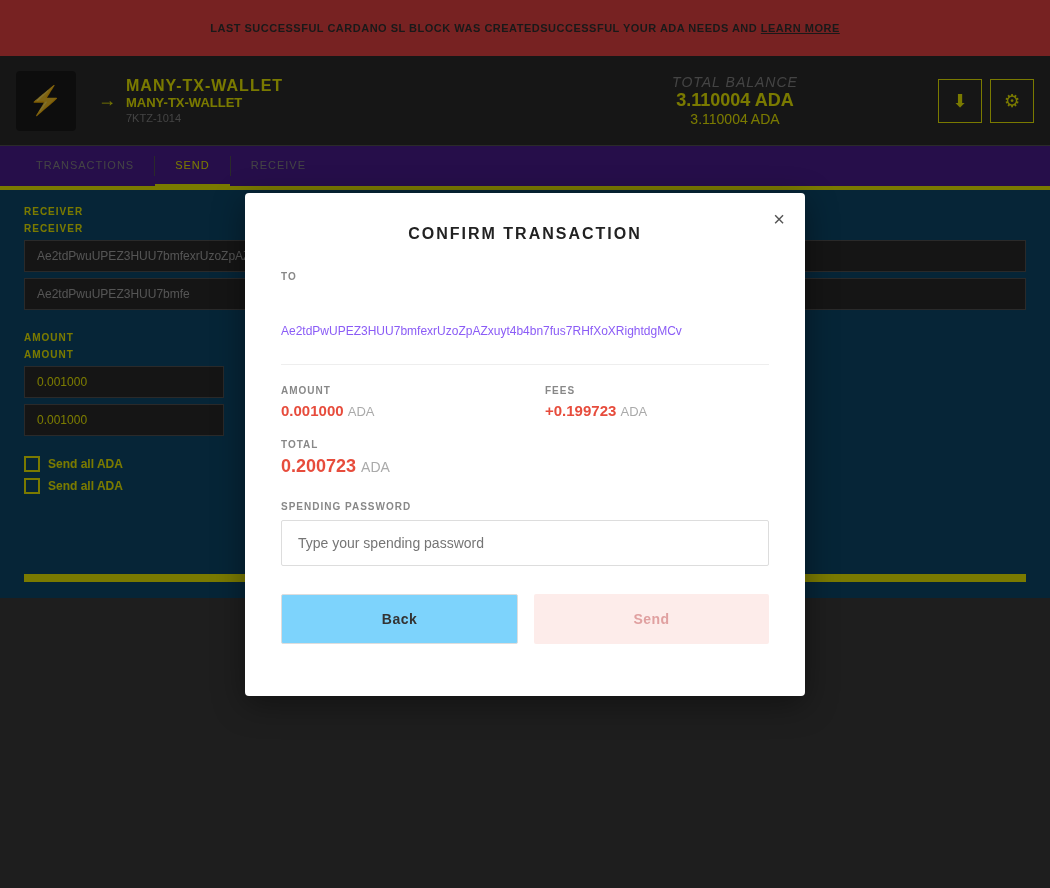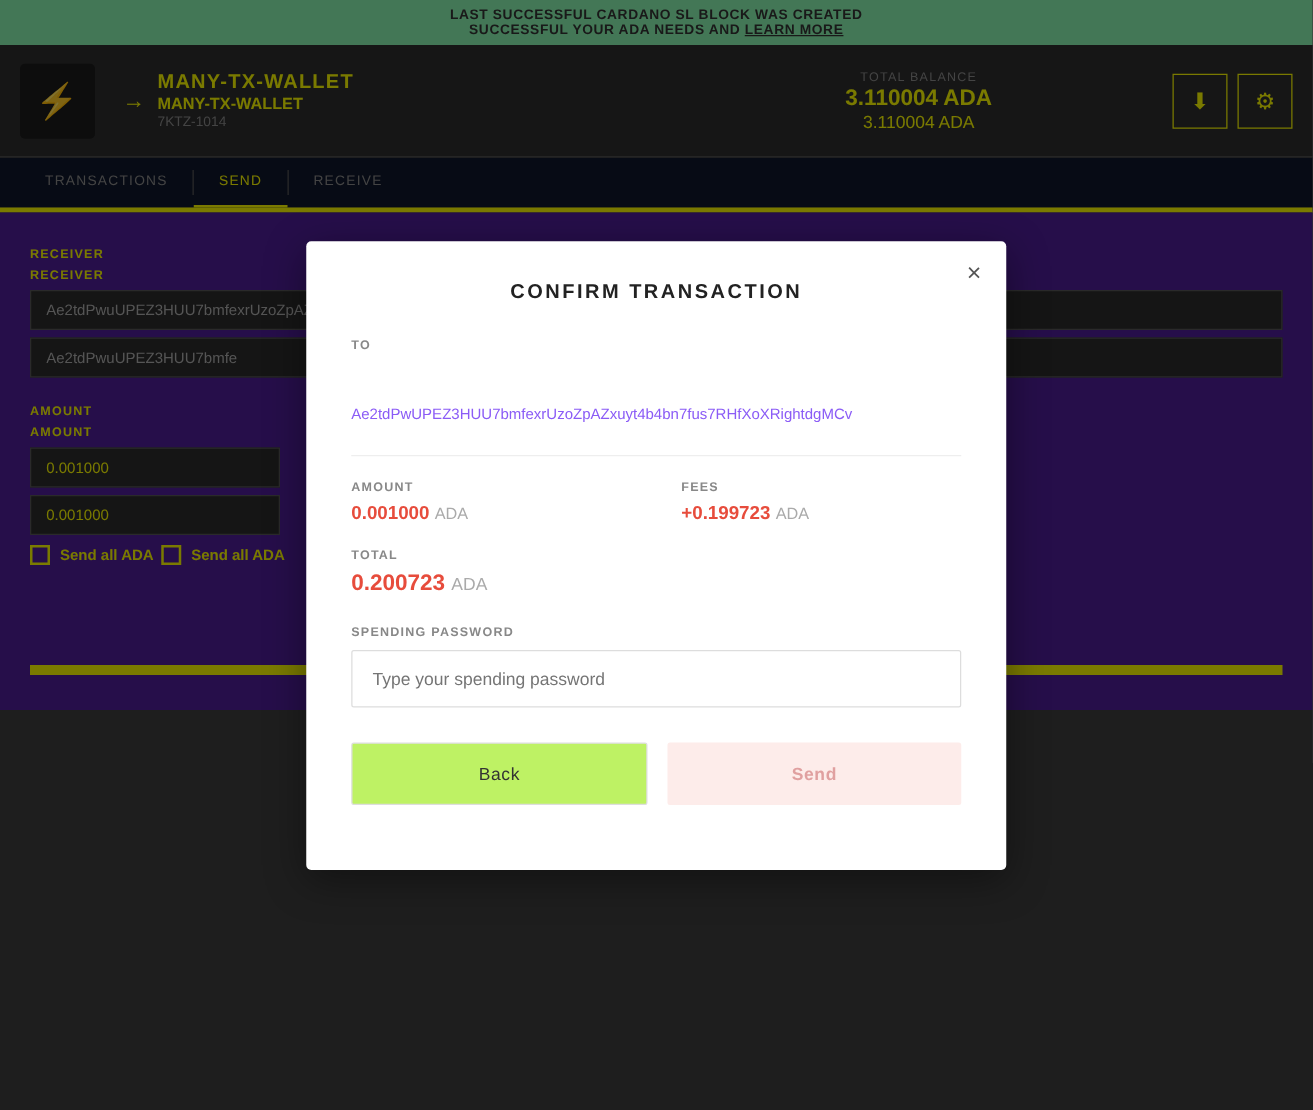--- a/index.html
+++ b/index.html
@@ -7,26 +7,26 @@
       width: 1050px;
       height: 888px;
       background: #3d3d3d;
       font-family: 'Segoe UI', Arial, sans-serif;
       overflow: hidden;
       position: relative;
     }
 
     
     .top-banner {
-      background: #86efac;
-      height: 36px;
+      background: #ef4444;
+      height: 56px;
       display: flex;
       align-items: center;
       justify-content: center;
-      flex-direction: column;
+      flex-direction: row;
       padding: 4px 0;
     }
     .top-banner-text {
       font-size: 11px;
       font-weight: bold;
       color: #333;
       letter-spacing: 0.5px;
     }
     .top-banner-link {
       font-size: 11px;
@@ -94,43 +94,44 @@
       color: #f5f500;
       font-size: 18px;
       font-weight: bold;
     }
     .wallet-balance-sub {
       color: #f5f500;
       font-size: 14px;
     }
     .wallet-balance-label {
       color: #888;
-      font-size: 10px;
-      text-transform: uppercase;
-      letter-spacing: 1px;
+      font-size: 14px;
+      text-transform: uppercase;
+      letter-spacing: 1px;
+      font-style: italic;
     }
     .wallet-nav-icons {
       display: flex;
       gap: 8px;
     }
     .nav-icon-box {
       width: 44px;
       height: 44px;
       border: 1px solid #f5f500;
       display: flex;
       align-items: center;
       justify-content: center;
       cursor: pointer;
       color: #f5f500;
       font-size: 18px;
     }
 
     
     .tab-bar {
-      background: #0f172a;
+      background: #4c1d95;
       height: 40px;
       display: flex;
       align-items: center;
       padding: 0 16px;
       gap: 0;
     }
     .tab-item {
       color: #888;
       font-size: 11px;
       text-transform: uppercase;
@@ -153,22 +154,22 @@
     }
 
     
     .yellow-bar {
       background: #f5f500;
       height: 4px;
     }
 
     
     .main-content {
-      background: #4c1d95;
-      padding: 28px 24px;
+      background: #0c4a6e;
+      padding: 16px 24px;
     }
 
     
     .section-label {
       color: #f5f500;
       font-size: 10px;
       font-weight: bold;
       text-transform: uppercase;
       letter-spacing: 1px;
       margin-bottom: 6px;
@@ -198,23 +199,23 @@
       background: #2a2a2a;
       border: 1px solid #555;
       color: #f5f500;
       font-size: 12px;
       padding: 8px 12px;
       width: 200px;
     }
 
     .send-all-row {
       display: flex;
-      flex-direction: row;
+      flex-direction: column;
       gap: 6px;
-      margin-top: 8px;
+      margin-top: 20px;
     }
     .send-all-item {
       display: flex;
       align-items: center;
       gap: 8px;
     }
     .checkbox {
       width: 16px;
       height: 16px;
       border: 2px solid #f5f500;
@@ -391,25 +392,25 @@
     }
 
     .modal-buttons {
       display: flex;
       gap: 16px;
     }
 
     .btn-back {
       flex: 1;
       padding: 16px;
-      background: #bef264;
+      background: #7dd3fc;
       border: 1.5px solid #ddd;
       border-radius: 2px;
       font-size: 14px;
-      font-weight: normal;
+      font-weight: bold;
       color: #333;
       cursor: pointer;
       letter-spacing: 0.5px;
     }
 
     .btn-send {
       flex: 1;
       padding: 16px;
       background: #fdecea;
       border: none;

